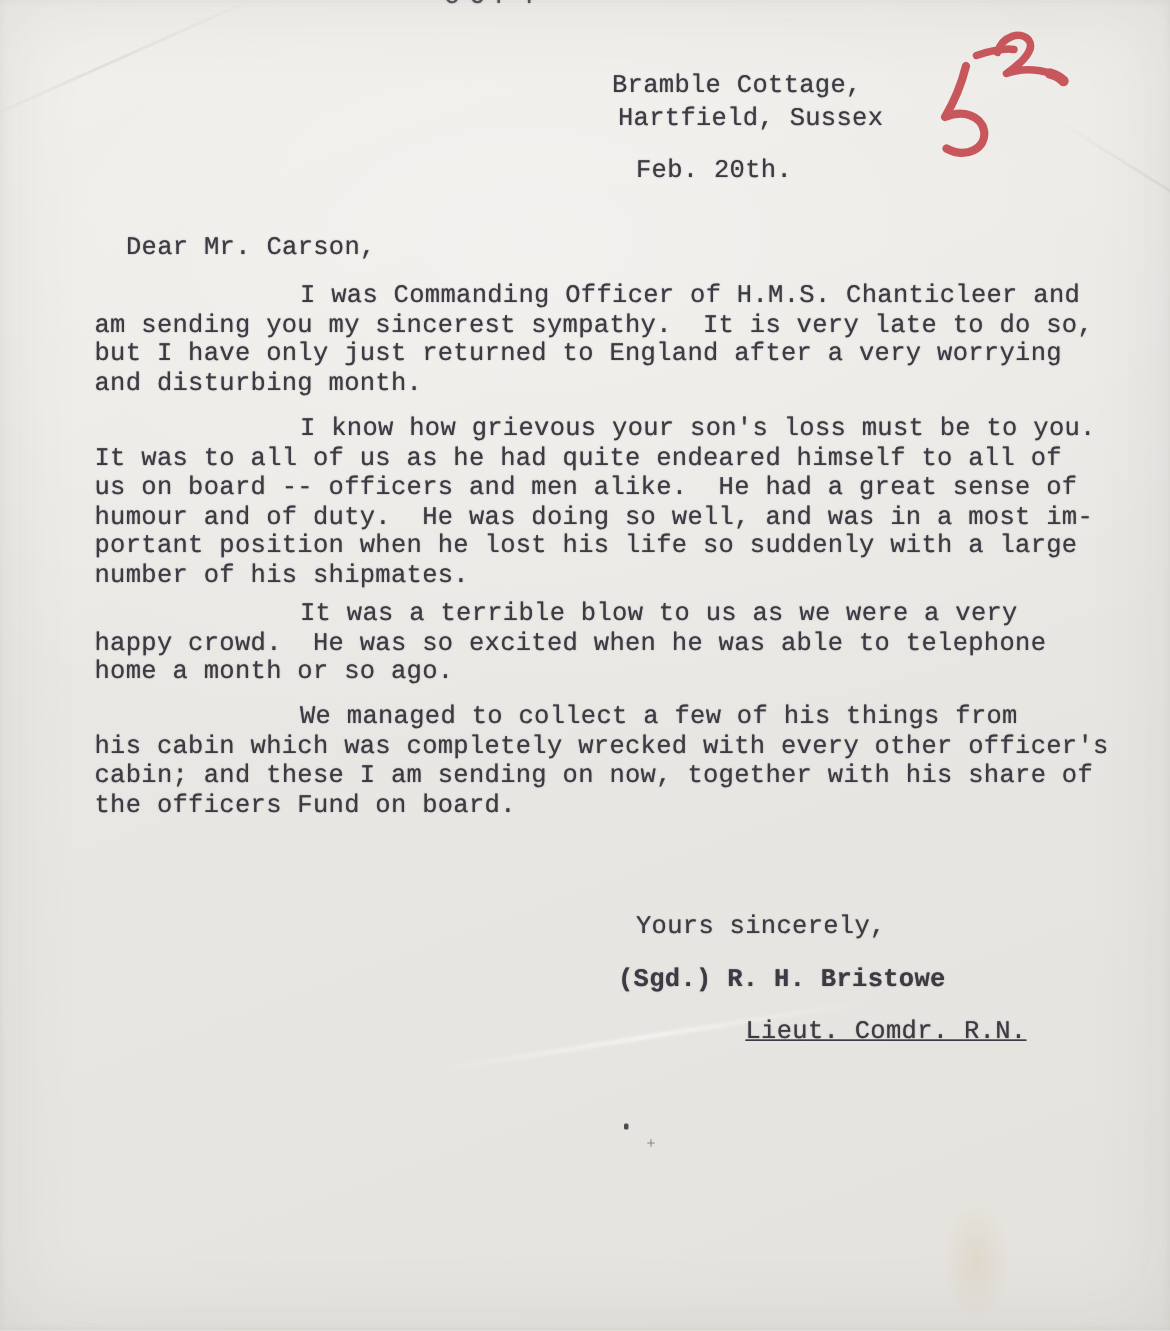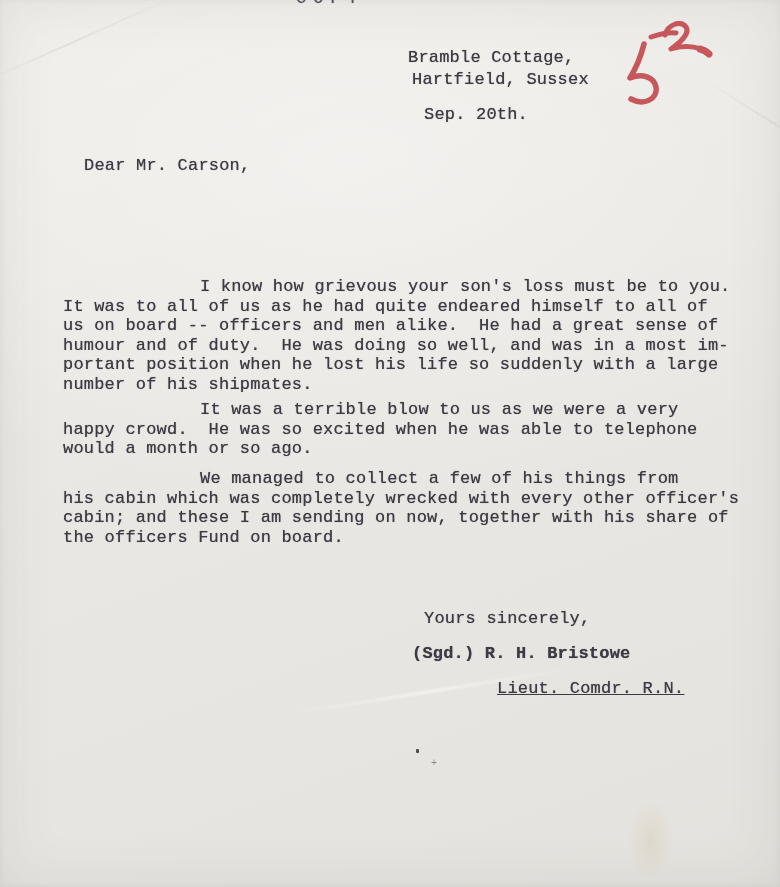--- a/index.html
+++ b/index.html
@@ -100,33 +100,37 @@
 
       <path d="M 41 21 C 50 18, 59 16, 66 17" stroke-width="5"></path>
 
       <path d="M 55 19 C 58 8, 71 4, 76 11 C 80 17, 71 26, 61 33 C 73 29, 86 30, 95 35" stroke-width="5"></path>
       <path d="M 90 33 C 94 34, 97 36, 99 38" stroke-width="7"></path>
     </g>
   </svg>
 
   <div class="typed" style="top:48px; left:385px;margin-left:23px;">Bramble Cottage,</div>
   <div class="typed" style="top:70px; left:412px;">Hartfield, Sussex</div>
-  <div class="typed" style="top:105px; left:424px;">Sep. 20th.</div>
+  <div class="typed" style="top:105px; left:424px;">Feb. 20th.</div>
 
   <div class="typed" style="top:156px; left:84px;">Dear Mr. Carson,</div>
 
+  <div class="typed para" style="top:188px; left:63px;">I was Commanding Officer of H.M.S. Chanticleer and
+am sending you my sincerest sympathy.  It is very late to do so,
+but I have only just returned to England after a very worrying
+and disturbing month.</div>
   <div class="typed para" style="top:277px; left:63px;">I know how grievous your son's loss must be to you.
 It was to all of us as he had quite endeared himself to all of
 us on board -- officers and men alike.  He had a great sense of
 humour and of duty.  He was doing so well, and was in a most im-
 portant position when he lost his life so suddenly with a large
 number of his shipmates.</div>
   <div class="typed para" style="top:400px; left:63px;">It was a terrible blow to us as we were a very
 happy crowd.  He was so excited when he was able to telephone
-would a month or so ago.</div>
+home a month or so ago.</div>
   <div class="typed para" style="top:469px; left:63px;">We managed to collect a few of his things from
 his cabin which was completely wrecked with every other officer's
 cabin; and these I am sending on now, together with his share of
 the officers Fund on board.</div>
 
   <div class="typed" style="top:609px; left:424px;">Yours sincerely,</div>
   <div class="typed" style="top:644px; left:412px;font-weight:bold;">(Sgd.) R. H. Bristowe</div>
   <div class="typed" style="top:679px; left:497px;text-decoration:underline;">Lieut. Comdr. R.N.</div>
 
 </div>

